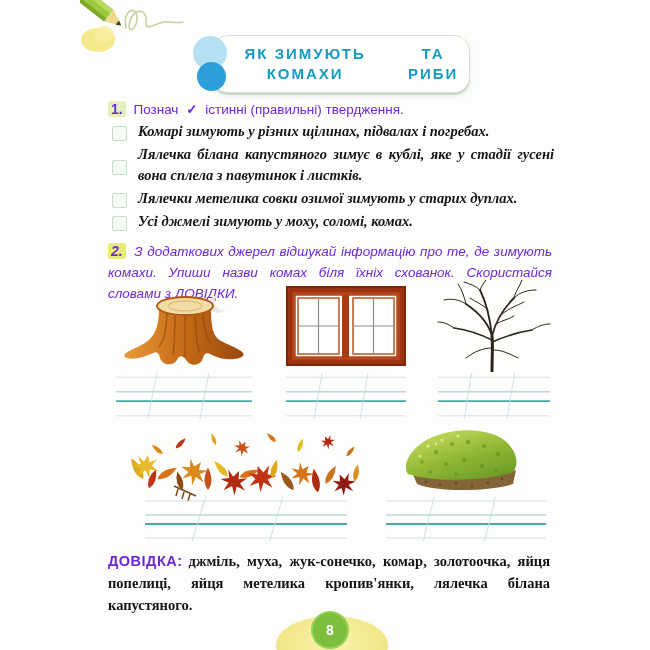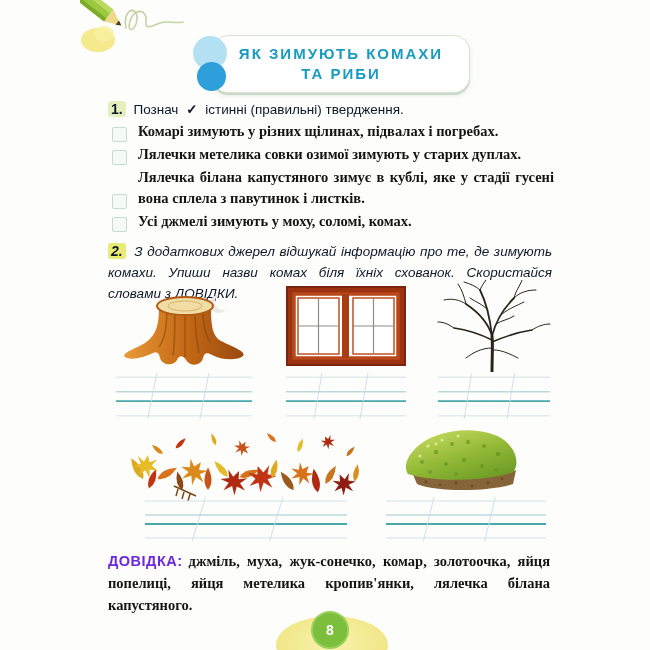--- a/index.html
+++ b/index.html
@@ -3,36 +3,36 @@
 <meta charset="utf-8">
 <style>
   html,body{margin:0;padding:0;}
   body{font-family:"Liberation Sans", sans-serif; background:#ffffff;}
   #page{position:relative;width:650px;height:650px;background:#fdfdfb;overflow:hidden;}
 
   
   .title-box{position:absolute;left:212px;top:35px;width:256px;height:56px;
     background:#ffffff;border:1px solid #d9e2d4;border-radius:16px;z-index:2;
     box-shadow:0 2px 0 rgba(160,190,160,.45), 0 3px 4px rgba(120,160,140,.18);
-    display:flex;flex-direction:column;align-items:center;justify-content:center;}
+    display:flex;align-items:center;justify-content:center;}
   .title-line{color:#189bc0;font-weight:bold;font-size:15px;letter-spacing:2px;line-height:20px;text-align:center;}
   .circle{position:absolute;border-radius:50%;z-index:3;}
   .circle.light{left:193px;top:36px;width:34px;height:34px;background:#b3e1f2;}
   .circle.dark{left:197px;top:62px;width:29px;height:29px;background:#2d9fda;}
 
   
-  .task-row{position:absolute;left:108px;width:444px;color:#0f172a;font-size:13.5px;line-height:21px;}
+  .task-row{position:absolute;left:108px;width:444px;color:#6d28d9;font-size:13.5px;line-height:21px;}
   .task-num{font-weight:bold;font-size:14px;padding:0 3px;border-radius:3px;margin-right:4px;}
   .num1{background:#e3f0bc;}
   .num2{background:#e9ec74;}
   .check-glyph{font-weight:bold;margin:0 4px;}
   .para{text-align:justify;}
 
   .statements{position:absolute;left:112px;top:121px;width:442px;}
-  .stmt{display:flex;align-items:flex-end;margin-bottom:2px;}
+  .stmt{display:flex;align-items:center;margin-bottom:2px;font-style:italic;}
   .stmt-box{flex:0 0 13px;width:13px;height:13px;margin:4px 11px 0 0;background:#f5faf6;
     border:1.5px solid #c3dccf;border-radius:2px;}
   .stmt-text{flex:1;font-family:"Liberation Serif", serif;font-weight:bold;font-size:14.5px;
     line-height:21px;color:#141414;text-align:justify;}
 
   
   .img{position:absolute;}
   svg{display:block;}
 
   
@@ -91,25 +91,25 @@
     <span>істинні (правильні) твердження.</span>
   </div>
 
   <div class="statements">
     <div class="stmt">
       <span class="stmt-box"></span>
       <span class="stmt-text">Комарі зимують у різних щілинах, підвалах і погребах.</span>
     </div>
     <div class="stmt">
       <span class="stmt-box"></span>
-      <span class="stmt-text">Лялечки метелика совки озимої зимують у старих дуплах.</span>
+      <span class="stmt-text">Лялечка білана капустяного зимує в кублі, яке у стадії гусені вона сплела з павутинок і листків.</span>
     </div>
     <div class="stmt">
       <span class="stmt-box"></span>
-      <span class="stmt-text">Лялечка білана капустяного зимує в кублі, яке у стадії гусені вона сплела з павутинок і листків.</span>
+      <span class="stmt-text">Лялечки метелика совки озимої зимують у старих дуплах.</span>
     </div>
     <div class="stmt">
       <span class="stmt-box"></span>
       <span class="stmt-text">Усі джмелі зимують у моху, соломі, комах.</span>
     </div>
   </div>
 
   <div class="task-row para" style="top:241px;font-style:italic;">
     <span class="task-num num2">2.</span>
     <span>З додаткових джерел відшукай інформацію про те, де зимують комахи. Упиши назви комах біля їхніх схованок. Скористайся словами з ДОВІДКИ.</span>

